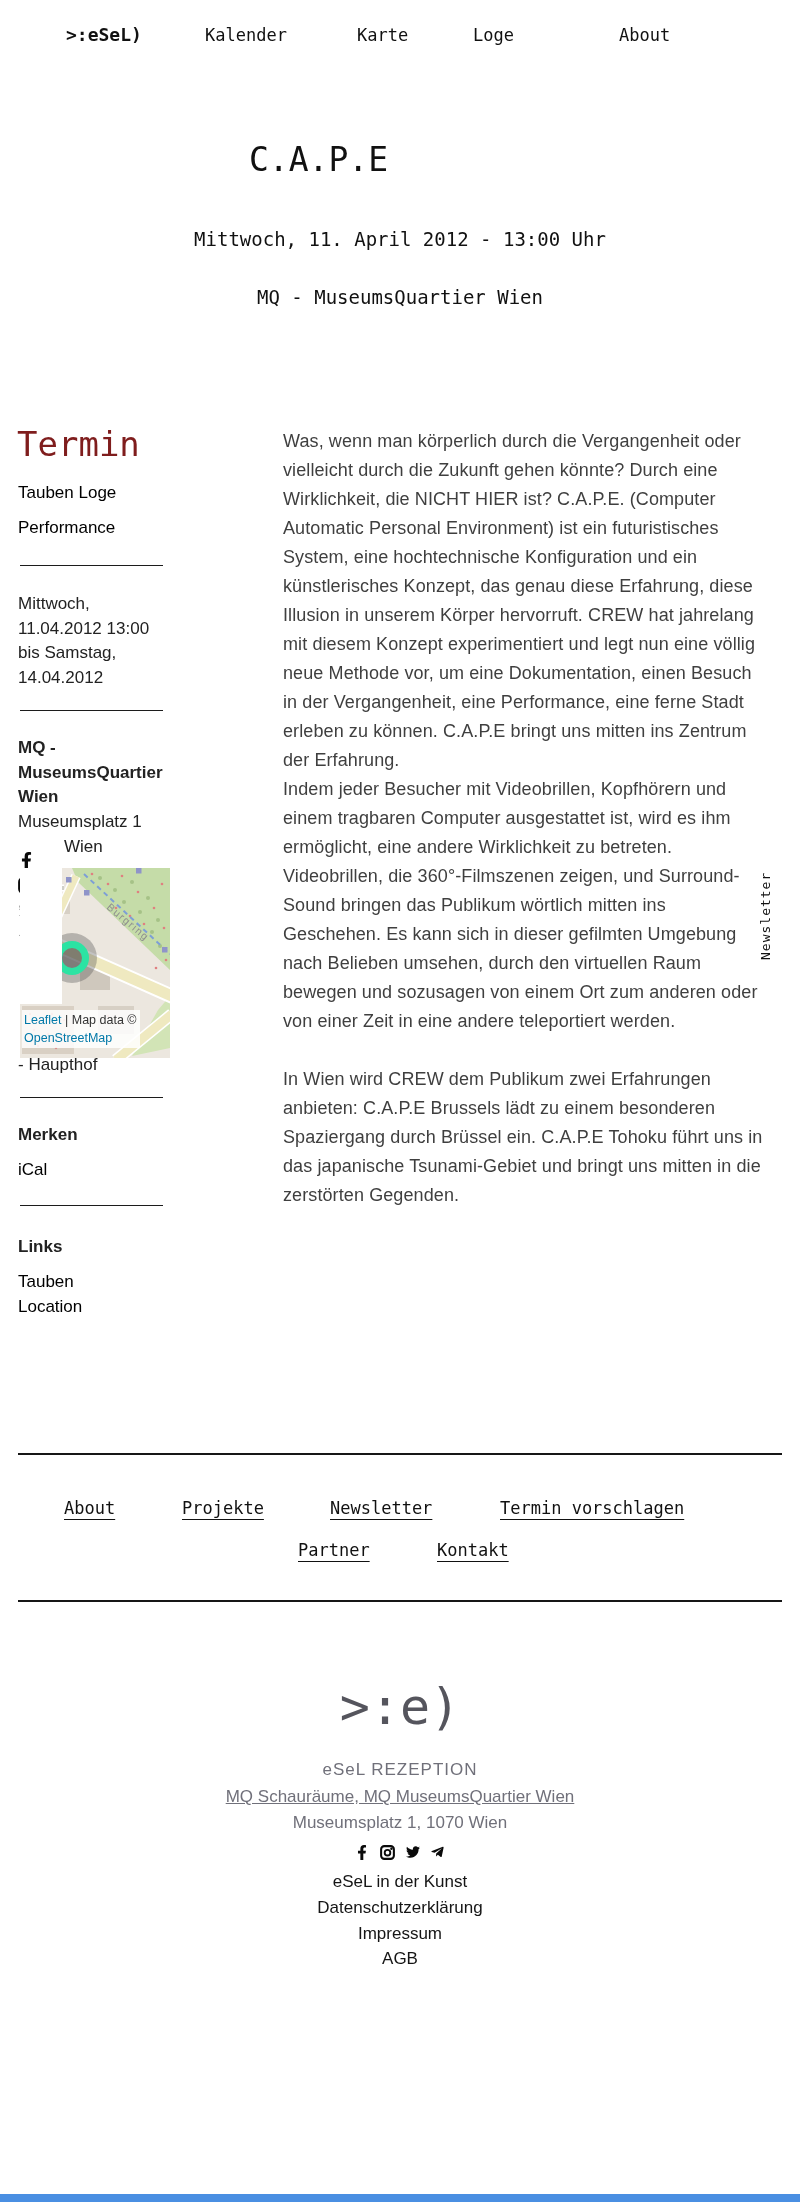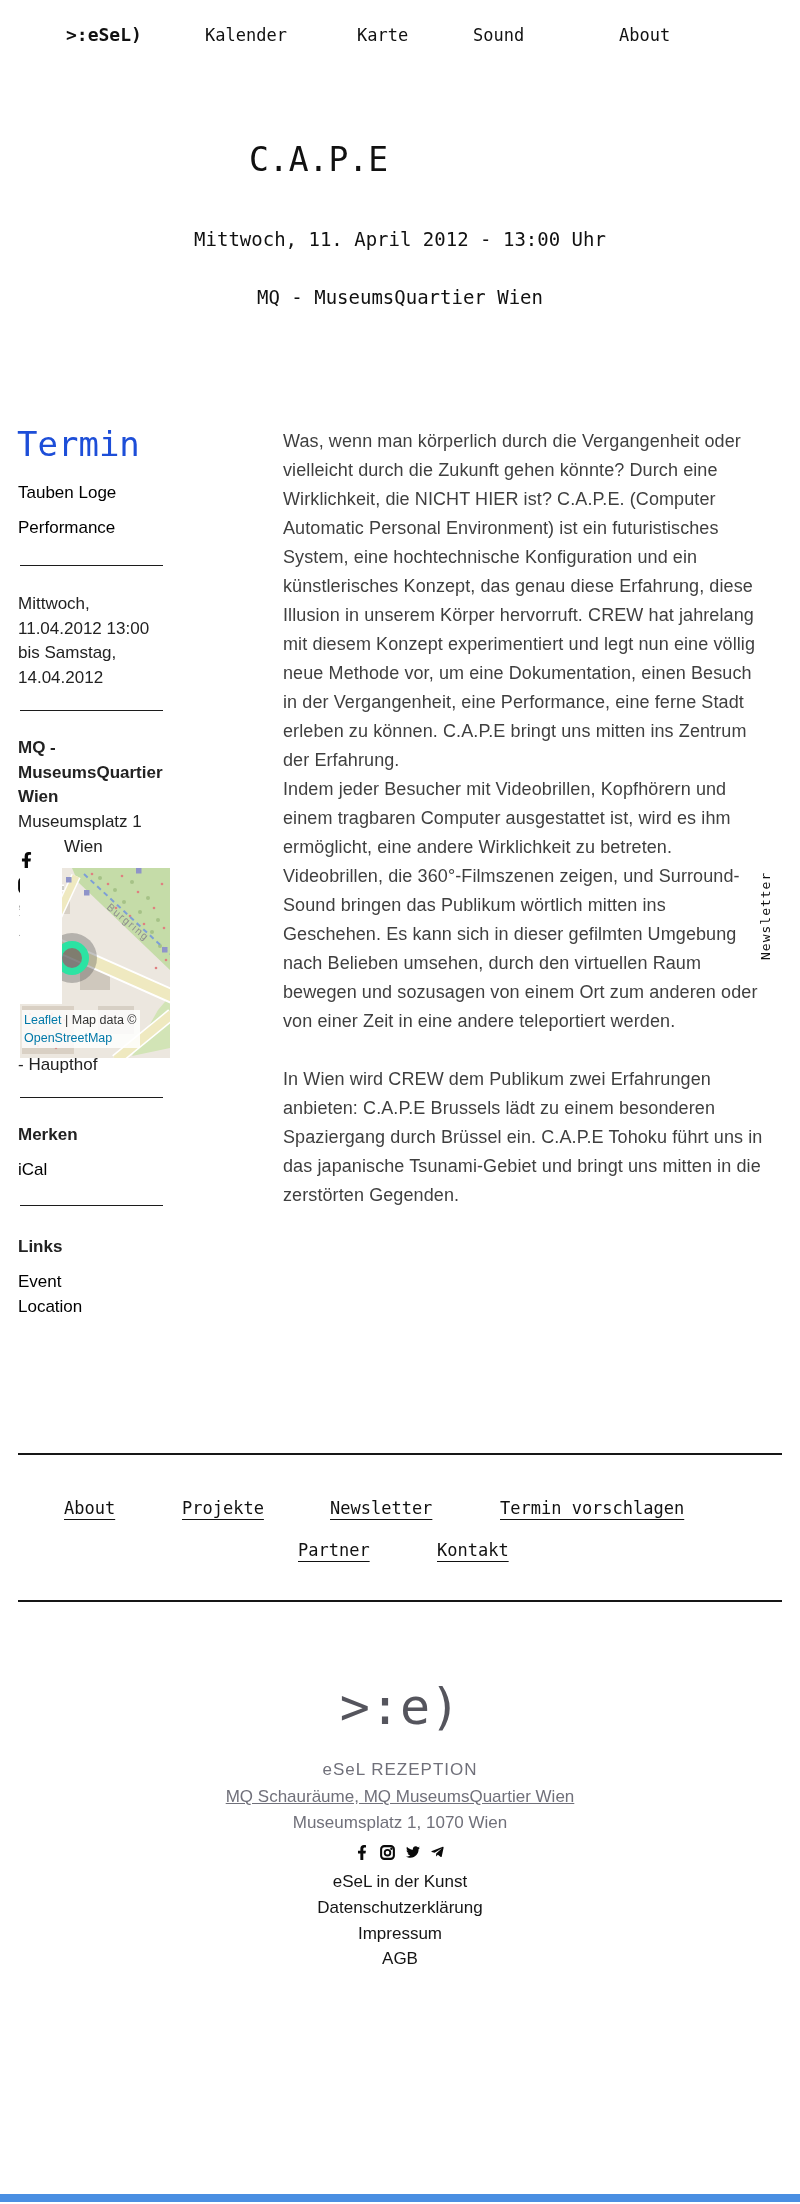--- a/index.html
+++ b/index.html
@@ -11,21 +11,21 @@
   
   .nav-logo{top:24px;left:66px;font-size:18px;font-weight:bold;color:#111;text-decoration:none;}
   .nav-link{top:25px;font-size:17px;color:#111;text-decoration:none;}
 
   
   .ev-title{top:140px;left:0;width:637px;text-align:center;font-size:33px;color:#111;}
   .ev-date{top:228px;left:0;width:800px;text-align:center;font-size:19px;color:#111;}
   .ev-venue{top:286px;left:0;width:800px;text-align:center;font-size:19px;color:#111;}
 
   
-  .sb-h1{top:424px;left:17px;font-size:34px;color:#1d4ed8;}
+  .sb-h1{top:424px;left:17px;font-size:34px;color:#7f1d1d;}
   .sb-link{left:18px;font-size:17px;color:#000000;text-decoration:none;}
   .sb-divider{left:20px;width:143px;border-top:1.5px solid #1c1c1c;height:0;}
   .sb-block{left:18px;font-size:17px;line-height:24.5px;white-space:pre-line;color:#222;}
   .sb-bold{font-weight:bold;}
   .soc{left:18px;width:17px;height:17px;}
   .soc svg{display:block;}
   .map-wrap{left:20px;top:868px;width:150px;height:190px;}
   .map-attr{left:22px;top:1010px;width:114px;background:rgba(255,255,255,0.85);
             font-size:12.5px;line-height:1.45;color:#333;padding:1px 2px;}
   .map-attr a{color:#0078a8;text-decoration:none;}
@@ -56,21 +56,21 @@
   a{cursor:pointer;}
 </style>
 </head>
 <body>
 
 <div class="page">
 
   <a class="abs mono nav-logo">&gt;:eSeL)</a>
   <a class="abs mono nav-link" style="left:205px;">Kalender</a>
   <a class="abs mono nav-link" style="left:357px;">Karte</a>
-  <a class="abs mono nav-link" style="left:473px;">Sound</a>
+  <a class="abs mono nav-link" style="left:473px;">Loge</a>
   <a class="abs mono nav-link" style="left:619px;">About</a>
 
   <div class="abs mono ev-title">C.A.P.E</div>
   <div class="abs mono ev-date">Mittwoch, 11. April 2012 - 13:00 Uhr</div>
   <div class="abs mono ev-venue">MQ - MuseumsQuartier Wien</div>
 
   <div class="abs mono sb-h1">Termin</div>
   <a class="abs sb-link" style="top:483px;">Tauben Loge</a>
   <a class="abs sb-link" style="top:518px;">Performance</a>
   <div class="abs sb-divider" style="top:565px;"></div>
@@ -196,21 +196,21 @@
   <div class="abs map-attr">
     <a>Leaflet</a><span> | Map data © </span><a>OpenStreetMap</a>
   </div>
   <div class="abs sb-block" style="top:1053px;">- Haupthof</div>
 
   <div class="abs sb-divider" style="top:1097px;"></div>
   <div class="abs sb-block sb-bold" style="top:1123px;">Merken</div>
   <a class="abs sb-link" style="top:1160px;">iCal</a>
   <div class="abs sb-divider" style="top:1205px;"></div>
   <div class="abs sb-block sb-bold" style="top:1235px;">Links</div>
-  <a class="abs sb-link" style="top:1270px;white-space:pre-line;line-height:24.5px;">Event
+  <a class="abs sb-link" style="top:1270px;white-space:pre-line;line-height:24.5px;">Tauben
 Location</a>
 
   <div class="abs article">
     <p>Was, wenn man körperlich durch die Vergangenheit oder
 vielleicht durch die Zukunft gehen könnte? Durch eine
 Wirklichkeit, die NICHT HIER ist? C.A.P.E. (Computer
 Automatic Personal Environment) ist ein futuristisches
 System, eine hochtechnische Konfiguration und ein
 künstlerisches Konzept, das genau diese Erfahrung, diese
 Illusion in unserem Körper hervorruft. CREW hat jahrelang

